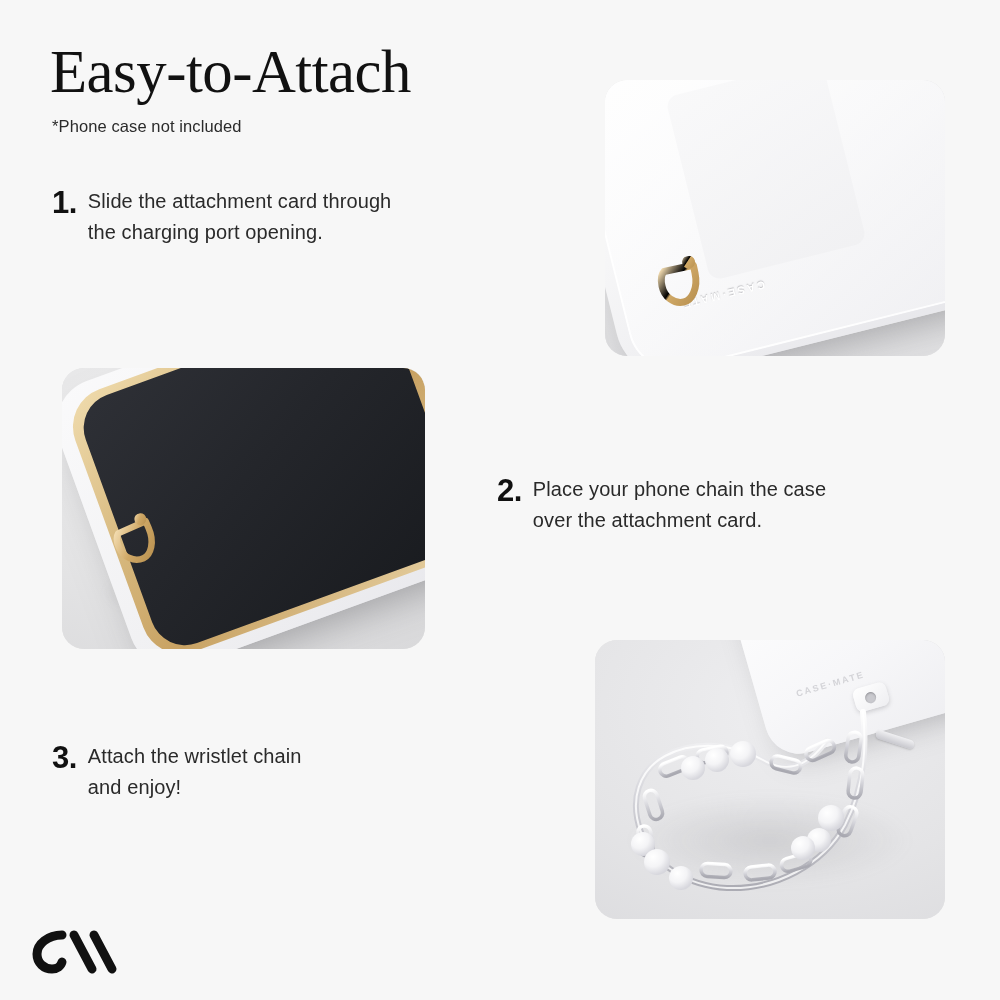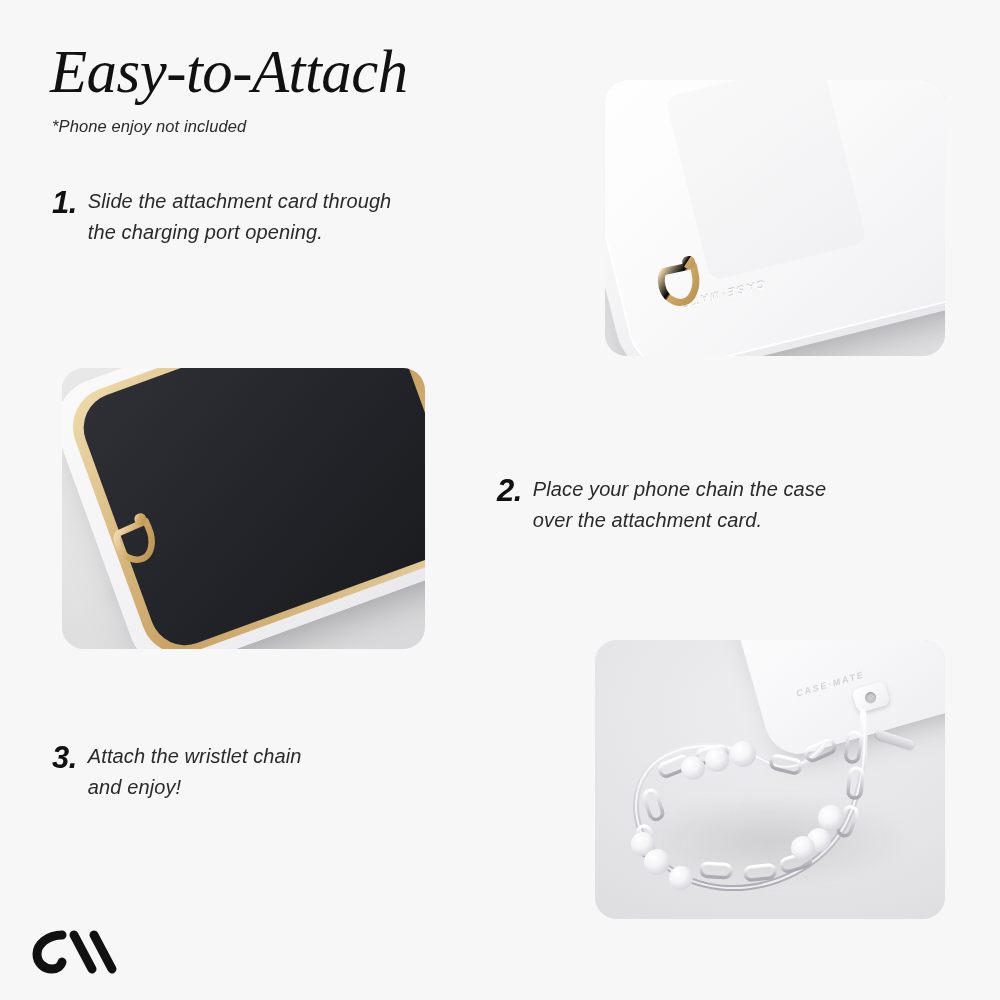--- a/index.html
+++ b/index.html
@@ -4,21 +4,21 @@
 <style>
   html,body{margin:0;padding:0;}
   body{
     width:1000px;height:1000px;
     background:#f7f7f7;
     font-family:"Liberation Sans", sans-serif;
     color:#1a1a1a;
     overflow:hidden;
     position:relative;
   }
-  .page{position:relative;width:1000px;height:704px;font-style:italic;}
+  .page{position:relative;width:1000px;height:704px;}
 
   
   .title{
     position:absolute;left:50px;top:40px;
     font-family:"Liberation Serif", serif;
     font-size:62px;line-height:1;
     font-weight:400;
     letter-spacing:-0.5px;
     color:#111;
     transform:scaleX(0.98);
@@ -182,21 +182,21 @@
 
   
   .logo{position:absolute;left:28px;top:925px;width:96px;height:52px;}
 </style>
 </head>
 <body>
 
 <div class="page">
 
   <div class="title">Easy-to-Attach</div>
-  <div class="subtitle">*Phone enjoy not included</div>
+  <div class="subtitle">*Phone case not included</div>
 
   <div class="step" id="step1">
     <div class="step-num">1.</div>
     <div class="step-body">Slide the attachment card through
 the charging port opening.</div>
   </div>
 
   <div class="step" id="step2">
     <div class="step-num">2.</div>
     <div class="step-body">Place your phone chain the case

